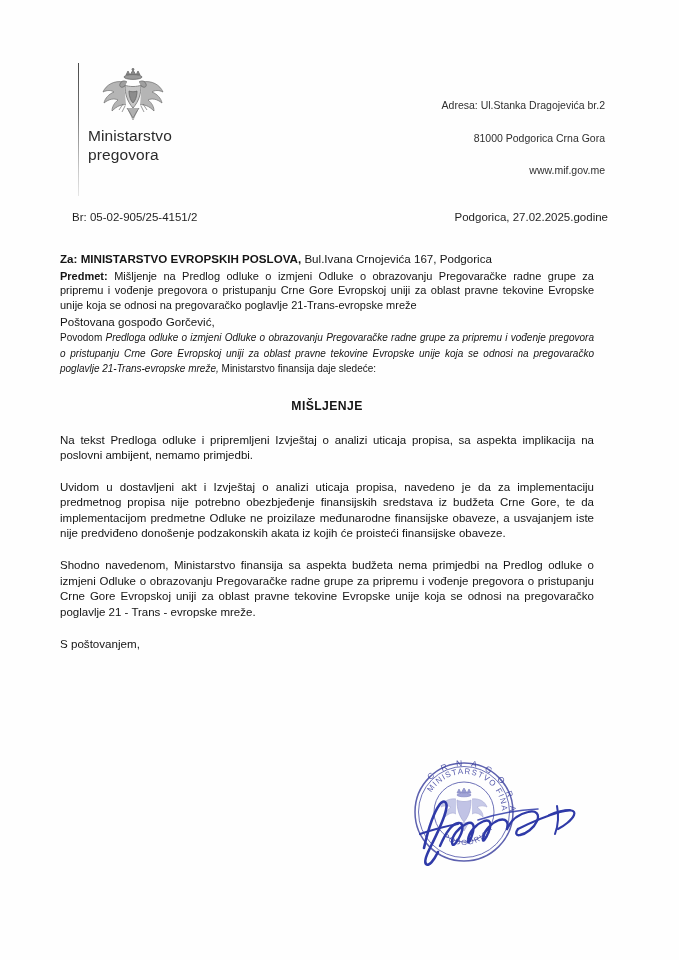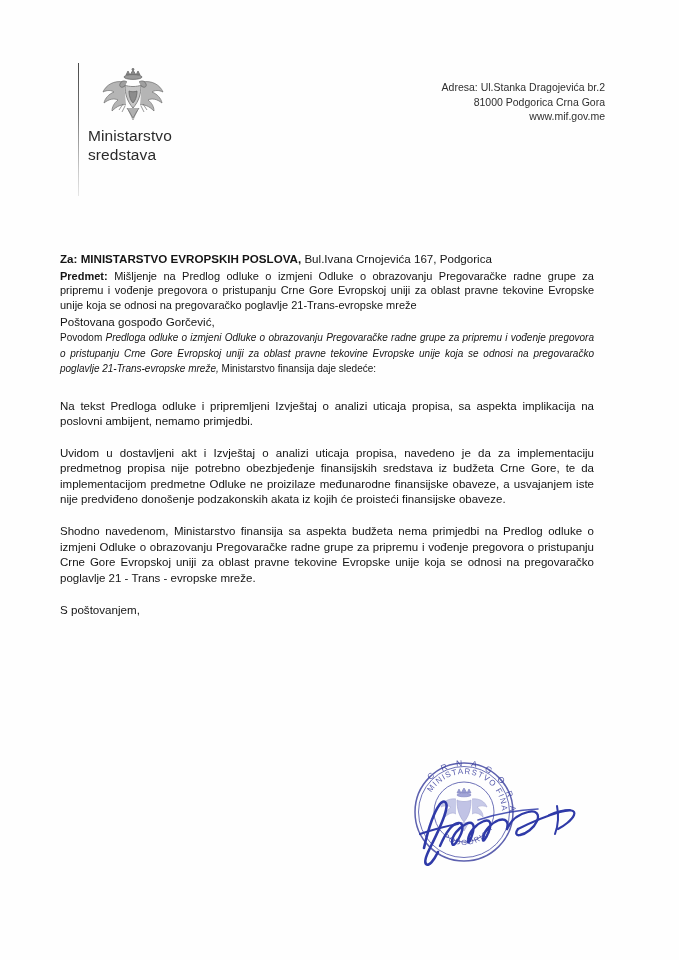--- a/index.html
+++ b/index.html
@@ -60,21 +60,21 @@
 
   .lh-address {
     position: absolute;
     right: 74px;
     top: 80px;
     text-align: right;
     font-size: 10.5px;
     line-height: 14.5px;
     color: #2f2f2f;
   }
-  .lh-address div { white-space: nowrap; }
+  .lh-address div { white-space: nowrap; margin-top: 18px; }
 
   
   .meta {
     position: absolute;
     left: 72px;
     right: 74px;
     top: 211px;
     display: flex;
     justify-content: space-between;
     align-items: baseline;
@@ -227,30 +227,34 @@
           <path d="M35 45 L39 54 L43 45" fill="none" stroke="#7a7a7a" stroke-width="0.6"></path>
 
           <path d="M29 38 L25 44 M31 40 L28 46" stroke="#707070" stroke-width="0.7"></path>
           <path d="M49 38 L53 44 M47 40 L50 46" stroke="#707070" stroke-width="0.7"></path>
         </g>
       </svg>
     </div>
 
     <div class="lh-name">
       <div>Ministarstvo</div>
-      <div>sredstava</div>
+      <div>pregovora</div>
     </div>
 
     <div class="lh-address">
       <div>Adresa: Ul.Stanka Dragojevića br.2</div>
       <div>81000 Podgorica Crna Gora</div>
       <div>www.mif.gov.me</div>
     </div>
   </div>
 
+  <div class="meta">
+    <span>Br: 05-02-905/25-4151/2</span>
+    <span class="meta-right">Podgorica, 27.02.2025.godine</span>
+  </div>
 
   <div class="content">
 
     <div class="addr-line l1">
       <span class="b">Za:</span>
       <span class="b">MINISTARSTVO EVROPSKIH POSLOVA,</span>
       <span>Bul.Ivana Crnojevića 167, Podgorica</span>
     </div>
 
     <div class="subject">
@@ -258,20 +262,21 @@
       <span>Mišljenje na Predlog odluke o izmjeni Odluke o obrazovanju Pregovaračke radne grupe za pripremu i vođenje pregovora o pristupanju Crne Gore Evropskoj uniji za oblast pravne tekovine Evropske unije  koja se odnosi na pregovaračko poglavlje 21-Trans-evropske mreže</span>
     </div>
 
 
     <div class="salutation">Poštovana gospođo Gorčević,</div>
 
     <div class="povodom">
       <span>Povodom </span><i>Predloga odluke o izmjeni Odluke o obrazovanju Pregovaračke radne grupe za pripremu i vođenje pregovora o pristupanju Crne Gore Evropskoj uniji za oblast pravne tekovine Evropske unije  koja se odnosi na pregovaračko poglavlje 21-Trans-evropske mreže,</i><span> Ministarstvo finansija daje sledeće:</span>
     </div>
 
+    <div class="opinion-title">MIŠLJENJE</div>
 
     <div class="para">Na tekst Predloga odluke i pripremljeni Izvještaj o analizi uticaja propisa, sa aspekta implikacija na poslovni ambijent, nemamo primjedbi.</div>
     <div class="para">Uvidom u dostavljeni akt i Izvještaj o analizi uticaja propisa, navedeno je da za implementaciju predmetnog propisa nije potrebno obezbjeđenje finansijskih sredstava iz budžeta Crne Gore, te da implementacijom predmetne Odluke ne proizilaze međunarodne finansijske obaveze, a usvajanjem iste nije predviđeno donošenje podzakonskih akata iz kojih će proisteći finansijske obaveze.</div>
     <div class="para">Shodno navedenom, Ministarstvo finansija sa aspekta budžeta nema primjedbi na Predlog odluke o izmjeni Odluke o obrazovanju Pregovaračke radne grupe za pripremu i vođenje pregovora o pristupanju Crne Gore Evropskoj uniji za oblast pravne tekovine Evropske unije koja se odnosi na pregovaračko poglavlje 21 - Trans - evropske mreže.</div>
 
     <div class="closing">S poštovanjem,</div>
   </div>
 
   <div class="stamp">
     <svg viewBox="0 0 120 120" xmlns="http://www.w3.org/2000/svg">

